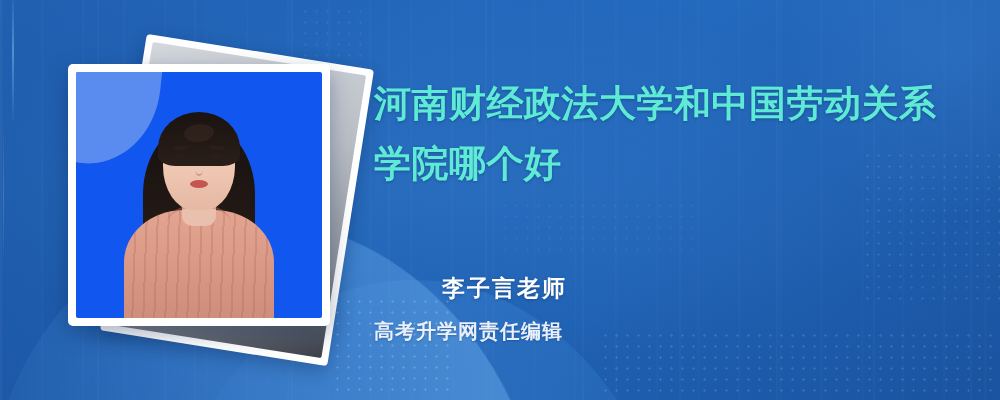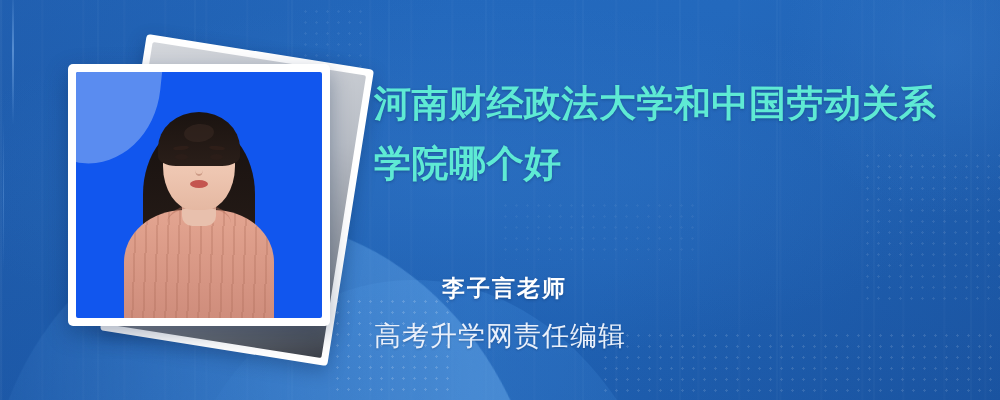--- a/index.html
+++ b/index.html
@@ -257,22 +257,22 @@
     font-size: 23px;
     font-weight: bold;
     letter-spacing: 2px;
     text-shadow: 0 1px 3px rgba(8,35,80,0.35);
     margin-left: 48px;
   }
   .role {
     position: absolute;
     top: 318px; left: 0;
     color: #e9f0fb;
-    font-size: 27px;
-    font-weight: normal;
+    font-size: 20px;
+    font-weight: bold;
     letter-spacing: 1px;
     text-shadow: 0 1px 2px rgba(8,35,80,0.30);
   }
 </style>
 </head>
 <body>
 
 <div id="stage">
 
   <div class="bg-base"></div>

